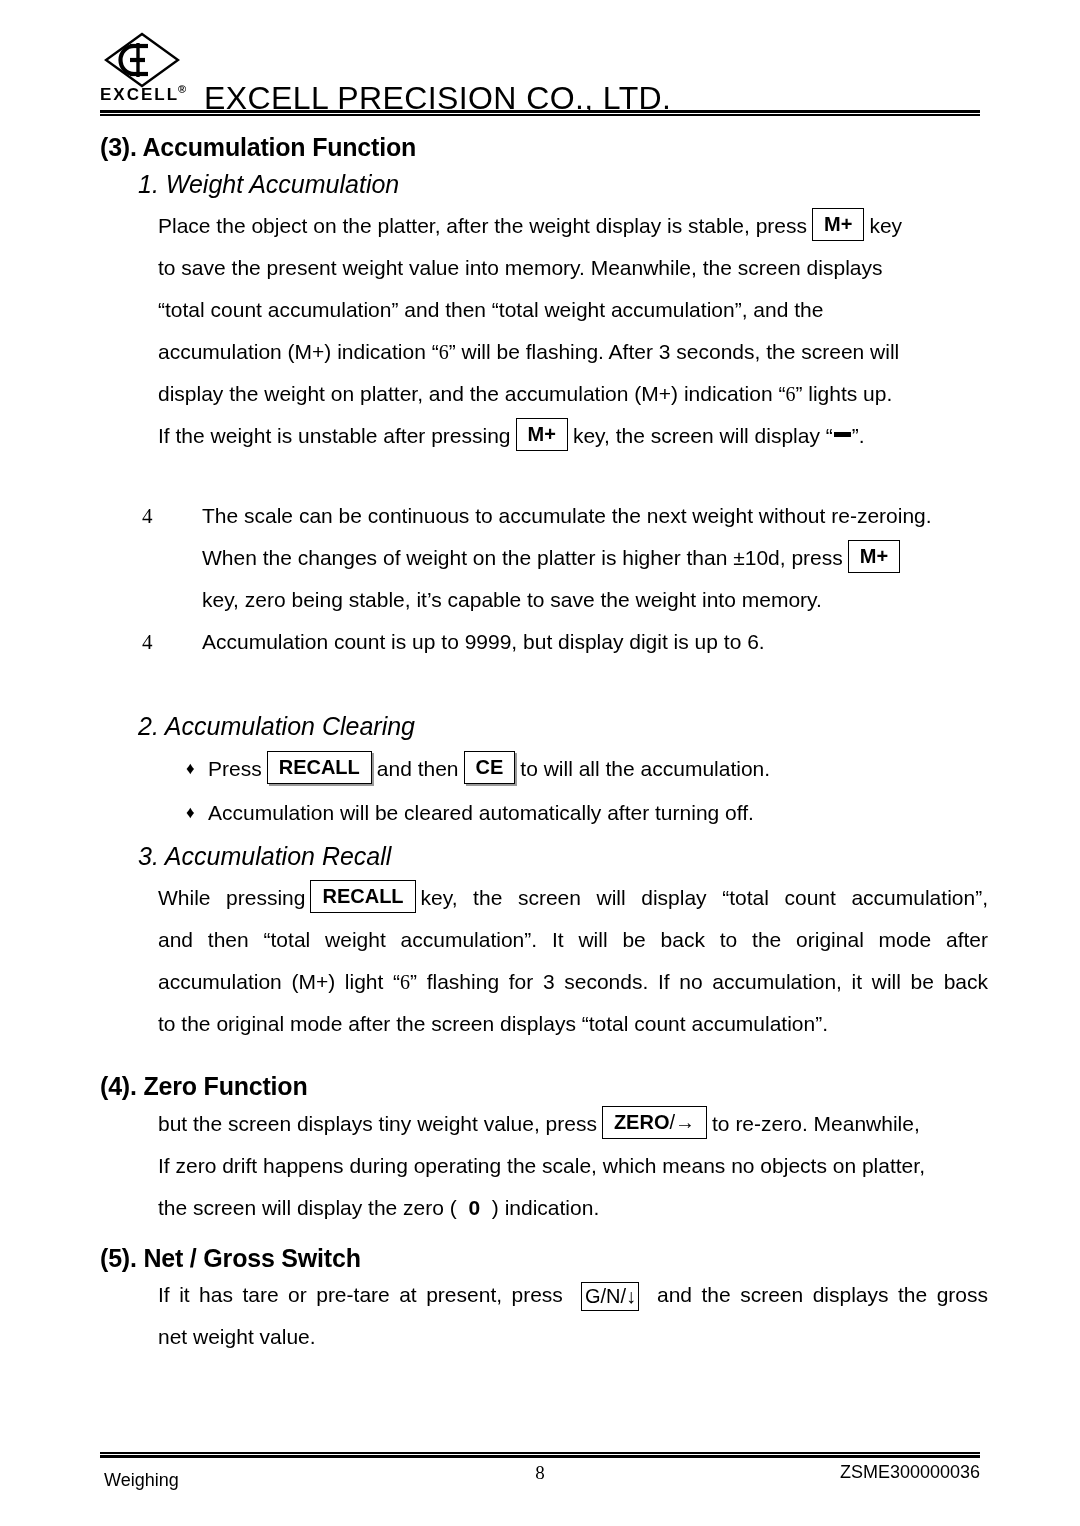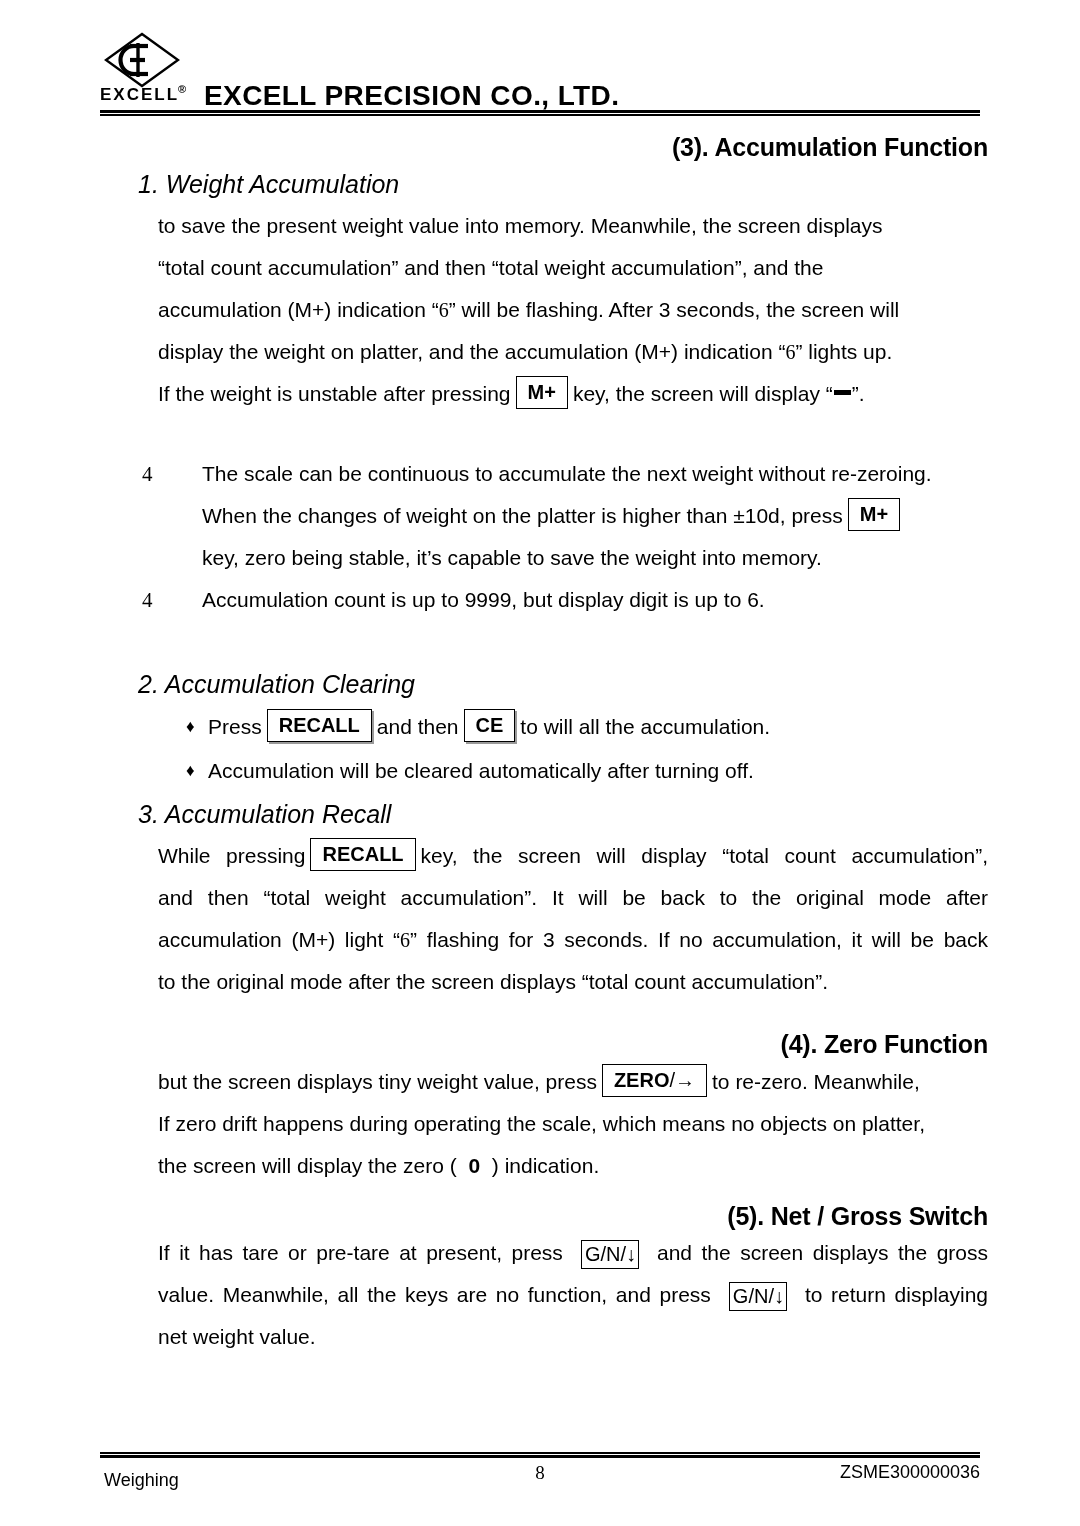--- a/index.html
+++ b/index.html
@@ -56,22 +56,22 @@
     left: 78px;
     top: 52px;
     font-size: 11px;
     font-weight: bold;
     line-height: 1;
   }
   .company-name {
     position: absolute;
     left: 104px;
     top: 50px;
-    font-size: 28px;
-    font-weight: bold;
+    font-size: 32px;
+    font-weight: normal;
     letter-spacing: 0.4px;
     white-space: nowrap;
     line-height: 1;
   }
   .header-rule {
     position: absolute;
     left: 100px;
     top: 110px;
     width: 880px;
     height: 6px;
@@ -88,21 +88,20 @@
     width: 888px;
   }
 
   h2.section-head {
     font-size: 25px;
     font-weight: bold;
     margin: 0;
     padding: 0;
     line-height: 1.25;
     letter-spacing: -0.2px;
-    text-align: right;
   }
 
   .lvl1 {
     font-size: 25px;
     line-height: 42px;
     margin: 0;
     padding-left: 38px;
     white-space: nowrap;
     font-style: italic;
   }
@@ -262,20 +261,21 @@
   </div>
   <div class="header-rule"></div>
 
   <div class="content">
 
     <h2 class="section-head">(3). Accumulation Function</h2>
 
     <div class="lvl1">1. Weight Accumulation</div>
 
     <div class="para">
+      <span class="ln"><span>Place the object on the platter, after the weight display is stable, press</span><span class="key plain">M+</span><span>key</span></span>
       <span class="ln">to save the present weight value into memory. Meanwhile, the screen displays</span>
       <span class="ln">“total count accumulation” and then “total weight accumulation”, and the</span>
       <span class="ln"><span>accumulation (M+) indication “</span><span class="lcd6">6</span><span>” will be flashing. After 3 seconds, the screen will</span></span>
       <span class="ln"><span>display the weight on platter, and the accumulation (M+) indication “</span><span class="lcd6">6</span><span>” lights up.</span></span>
       <span class="ln"><span>If the weight is unstable after pressing</span><span class="key plain">M+</span><span>key, the screen will display “</span><span class="lcd-bar"></span><span>”.</span></span>
     </div>
 
     <div style="height:38px"></div>
 
     <div class="wlist">
@@ -324,21 +324,20 @@
       <span class="ln">If zero drift happens during operating the scale, which means no objects on platter,</span>
       <span class="ln"><span>the screen will display the zero (</span><span class="bold0">&nbsp;&nbsp;<span>0</span>&nbsp;&nbsp;</span><span>) indication.</span></span>
     </div>
 
     <div style="height:14px"></div>
 
     <h2 class="section-head">(5). Net / Gross Switch</h2>
 
     <div class="para-just">
       <span class="ln j"><span>If it has tare or pre-tare at present, press</span><span class="key thin">G/N/↓</span><span>and the screen displays the gross</span></span>
-      <span class="ln j"><span>value. Meanwhile, all the keys are no function, and press</span><span class="key thin">G/N/↓</span><span>to return displaying</span></span>
       <span class="ln">net weight value.</span>
     </div>
 
   </div>
 
   <div class="footer-rule"></div>
   <div class="footer">
     <span class="f-left">Weighing</span>
     <span class="f-center">8</span>
     <span class="f-right">ZSME300000036</span>

